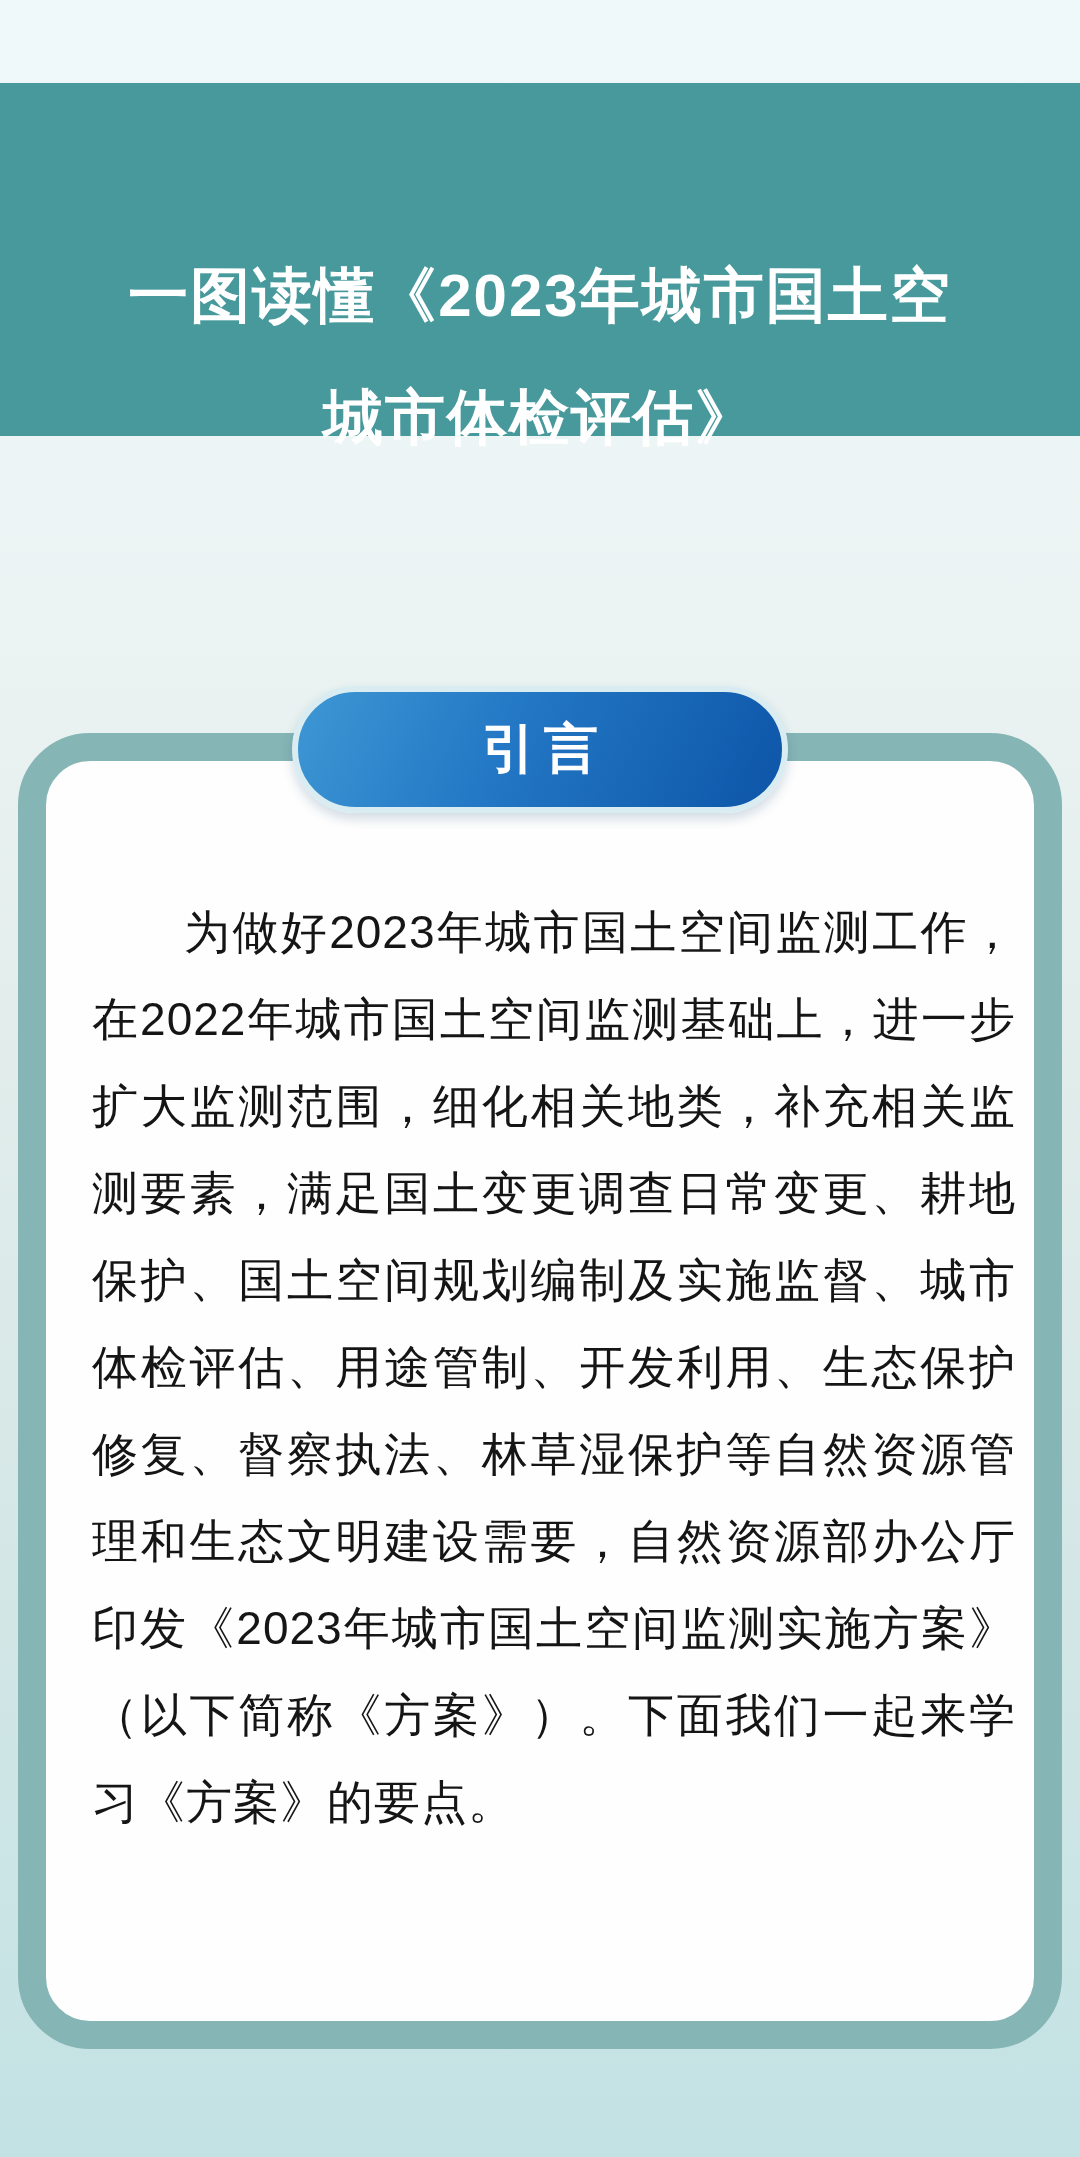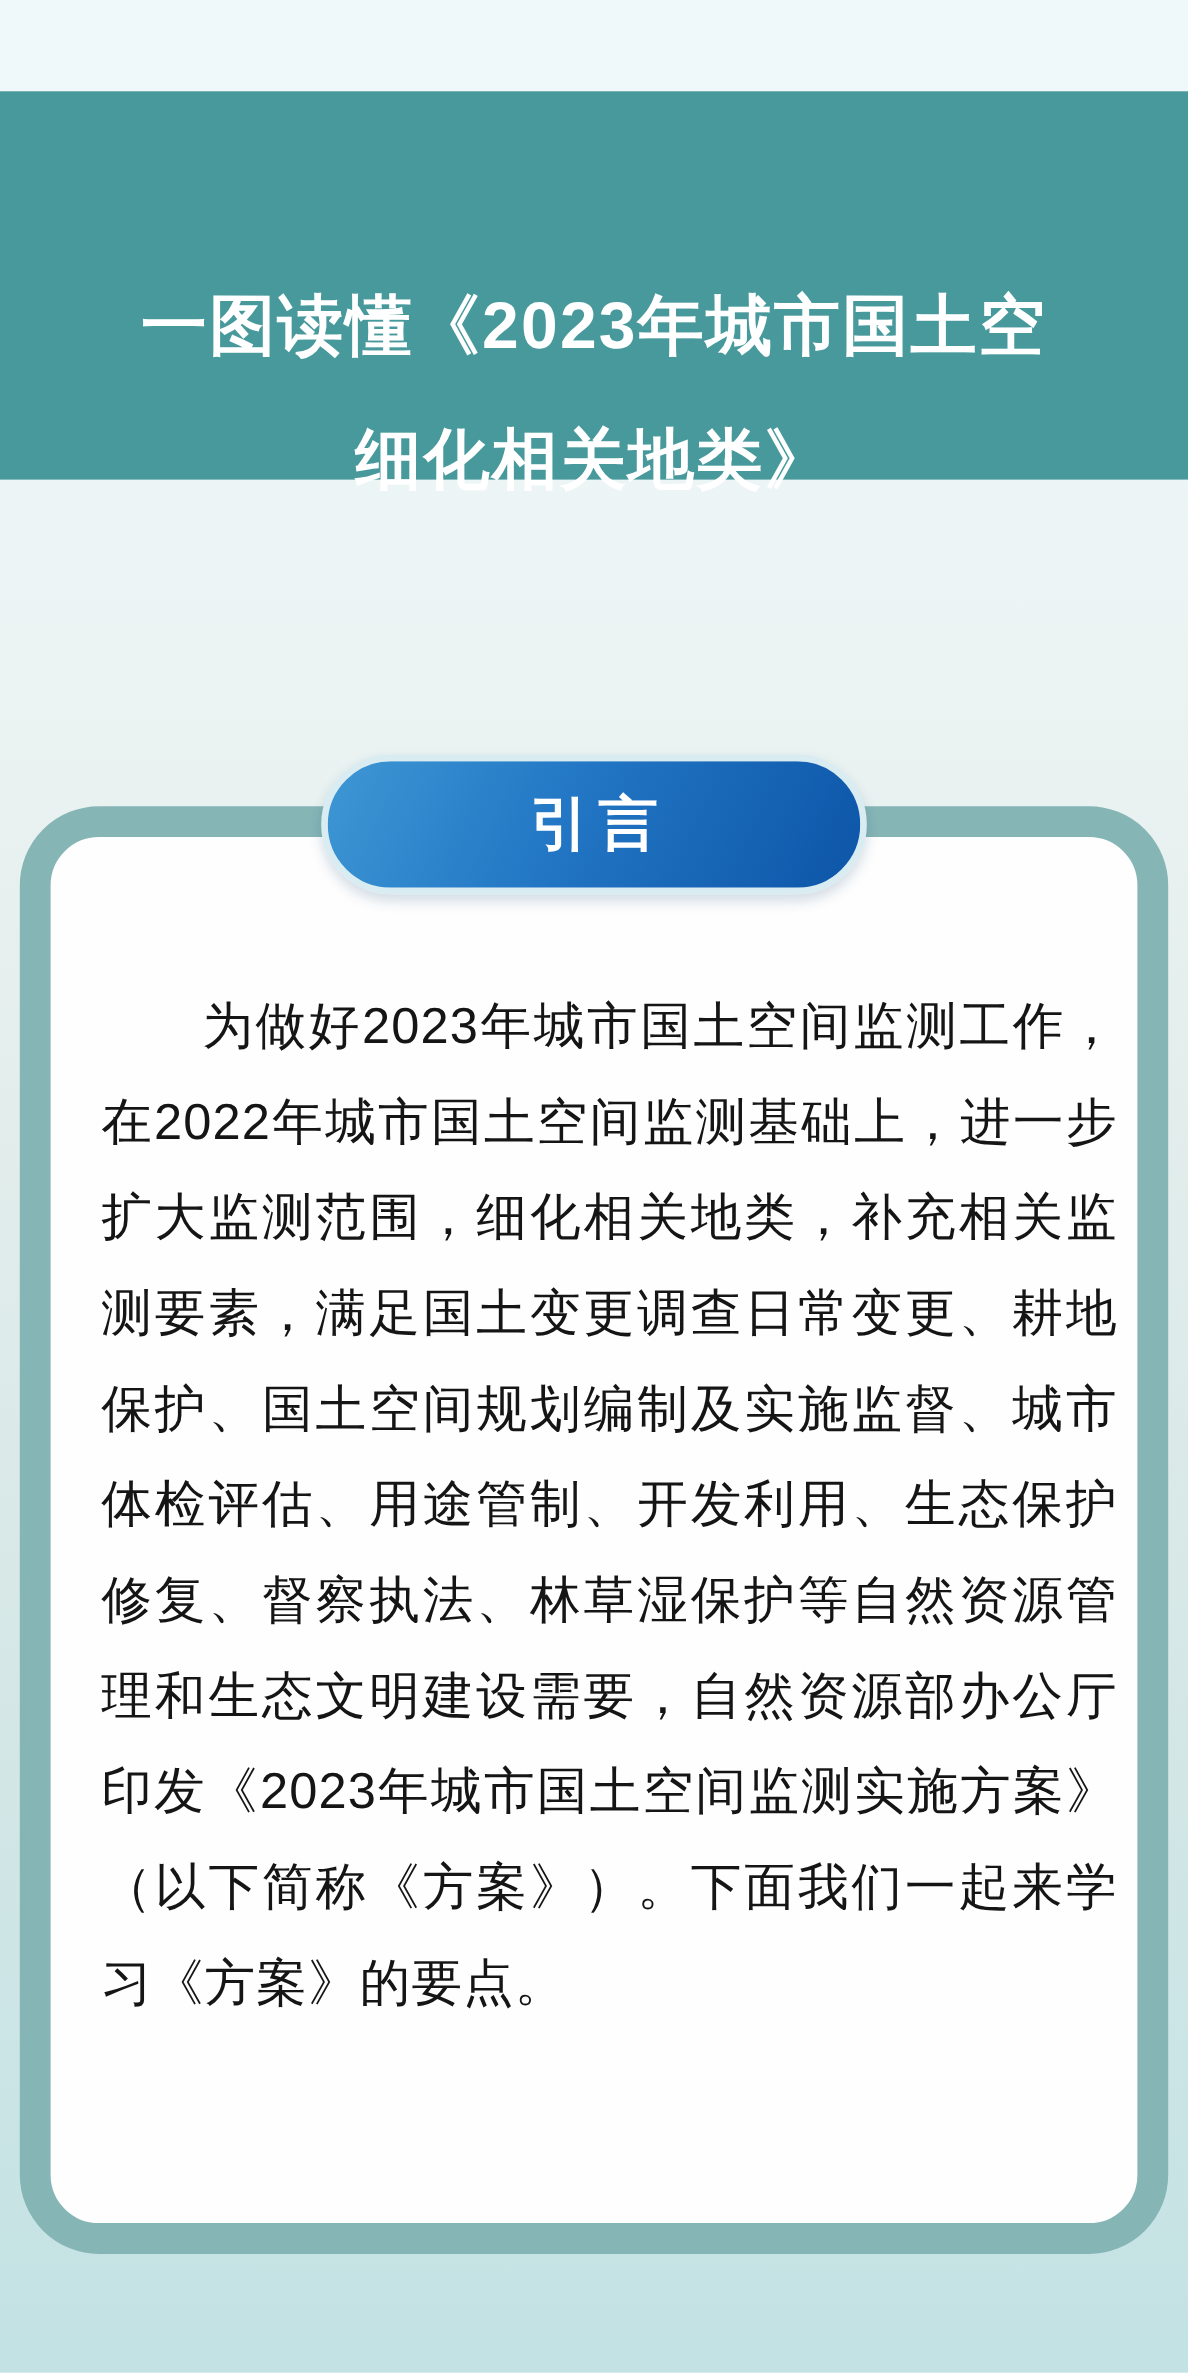--- a/index.html
+++ b/index.html
@@ -99,21 +99,21 @@
     text-indent: 2em;
   }
 </style>
 </head>
 <body>
 
 <div class="page">
 
   <div class="header-band">
     <div class="title-line">一图读懂《2023年城市国土空</div>
-    <div class="title-line">细化相关地类》</div>
+    <div class="title-line">城市体检评估》</div>
   </div>
 
   <div class="content-card">
 
     <div class="intro-badge">
       <span class="badge-label">引言</span>
     </div>
 
     <div class="card-body">
       <p class="intro-paragraph">为做好2023年城市国土空间监测工作，在2022年城市国土空间监测基础上，进一步扩大监测范围，细化相关地类，补充相关监测要素，满足国土变更调查日常变更、耕地保护、国土空间规划编制及实施监督、城市体检评估、用途管制、开发利用、生态保护修复、督察执法、林草湿保护等自然资源管理和生态文明建设需要，自然资源部办公厅印发《2023年城市国土空间监测实施方案》（以下简称《方案》）。下面我们一起来学习《方案》的要点。</p>

